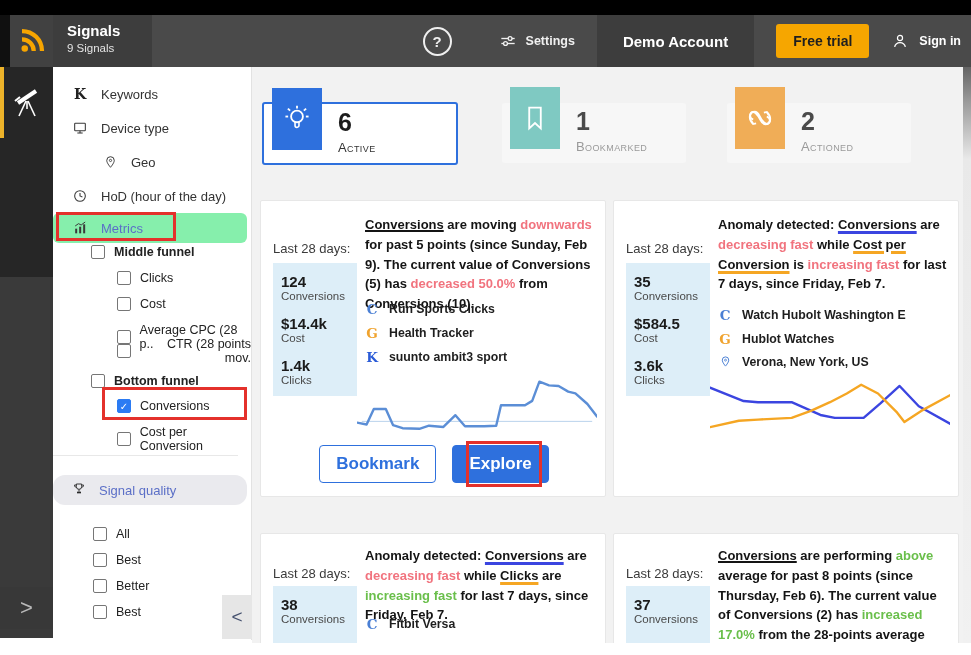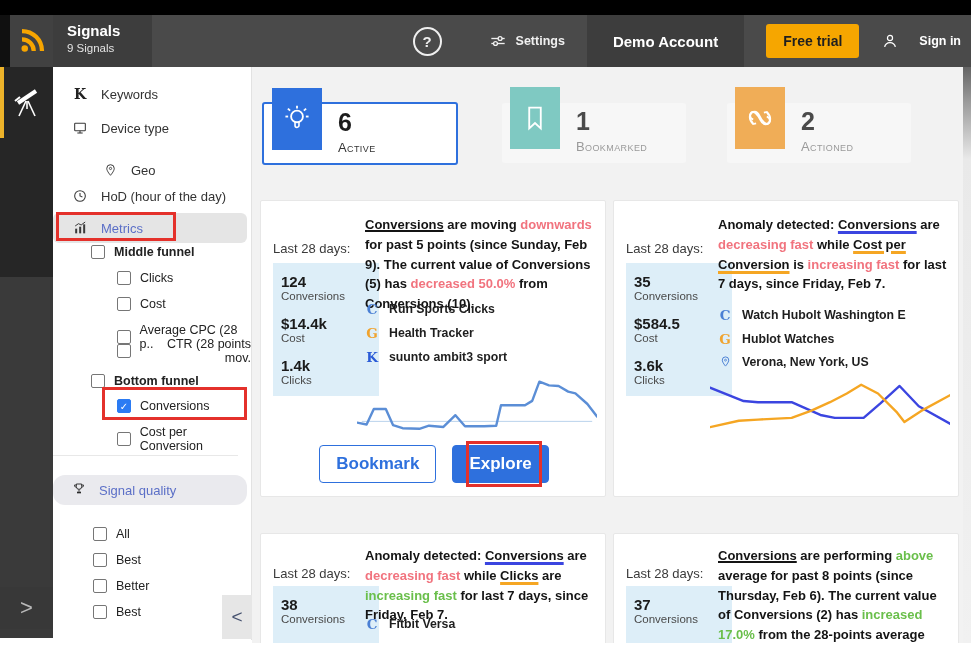--- a/index.html
+++ b/index.html
@@ -14,34 +14,34 @@
   .app-title{font-size:15px;font-weight:700;color:#fff;line-height:18px;}
   .app-sub{font-size:11.5px;color:#e3e3e3;margin-top:2px;}
   .hdr-right{position:absolute;right:0;top:0;height:52px;display:flex;align-items:center;}
   .help-circ{width:25px;height:25px;border:2px solid #efefef;border-radius:50%;color:#efefef;
              font-size:15px;font-weight:700;display:flex;align-items:center;justify-content:center;margin-right:46px;}
   .settings{display:flex;align-items:center;gap:8px;color:#f0f0f0;font-size:12.5px;font-weight:700;margin-right:22px;}
   .account-block{height:52px;background:#3d3d3d;display:flex;align-items:center;padding:0 26px;color:#fff;
                  font-size:15px;font-weight:700;margin-right:22px;}
   .free-trial{background:#f6a600;color:#1f1f1f;font-size:14px;font-weight:700;border:none;border-radius:3px;
               padding:9px 17px;margin-right:22px;cursor:pointer;}
-  .signin{display:flex;align-items:center;gap:20px;color:#fff;font-size:12.5px;font-weight:700;margin-right:10px;}
+  .signin{display:flex;align-items:center;gap:10px;color:#fff;font-size:12.5px;font-weight:700;margin-right:10px;}
   
   .rail{position:absolute;left:0;top:67px;width:53px;height:571px;background:#262626;}
   .rail-lower{position:absolute;left:0;top:210px;width:53px;height:361px;background:#3a3a3a;}
   .rail-accent{position:absolute;left:0;top:0;width:4px;height:71px;background:#edb32a;}
   .rail-telescope{position:absolute;left:10px;top:18px;}
   .rail-expand{position:absolute;left:0;top:520px;width:53px;height:42px;display:flex;align-items:center;justify-content:center;
                color:#b9b9b9;font-size:22px;cursor:pointer;background:#383838;}
   
   .sidebar{position:absolute;left:53px;top:67px;width:199px;height:573px;background:#fff;border-right:1px solid #e2e2e2;box-sizing:border-box;}
   .nav-row{position:absolute;left:0;width:194px;height:30px;display:flex;align-items:center;gap:12px;padding-left:18px;box-sizing:border-box;
            font-size:13px;color:#333;cursor:pointer;}
   .nav-row .navicon{width:18px;display:flex;justify-content:center;}
-  .nav-active{background:#e5e5e5;border-radius:6px;color:#5b6fc7;}
+  .nav-active{background:#86efac;border-radius:6px;color:#5b6fc7;}
   .k-letter{font-family:"DejaVu Serif",serif;font-weight:700;font-size:14px;color:#222;}
   .cb-row{position:absolute;display:flex;align-items:center;gap:9px;cursor:pointer;}
   .cb{width:14px;height:14px;border:1px solid #767676;border-radius:2px;background:#fff;box-sizing:border-box;
       display:flex;align-items:center;justify-content:center;font-size:10px;color:#fff;}
   .cb.checked{background:#2b7bf3;border-color:#2b7bf3;}
   .cb.checked::after{content:"✓";}
   .cb-label{font-size:12.5px;color:#222;}
   .cb-label.bold{font-weight:700;}
   .side-divider{position:absolute;left:0;top:388px;width:185px;height:1px;background:#e8e8e8;}
   .quality-pill{position:absolute;left:0;top:408px;width:194px;height:30px;background:#eaeaee;border-radius:12px;
@@ -55,21 +55,21 @@
   
   .stat-card{position:absolute;box-sizing:border-box;border-radius:3px;}
   .stat-icon{position:absolute;left:8px;top:-16px;width:50px;height:62px;display:flex;align-items:center;justify-content:center;}
   .stat-num{position:absolute;left:74px;top:4px;font-size:25px;font-weight:700;color:#1c1c1c;}
   .stat-label{position:absolute;left:74px;top:36px;font-size:13px;font-variant:small-caps;letter-spacing:.4px;color:#333;}
   .stat-muted .stat-num{color:#4a4a4a;}
   .stat-muted .stat-label{color:#9a9a9a;}
   
   .sig-card{position:absolute;width:346px;background:#fff;border:1px solid #e7e7e7;border-radius:2px;box-sizing:border-box;}
   .last28{position:absolute;left:12px;font-size:13px;color:#3a3a3a;}
-  .metric-panel{position:absolute;left:12px;width:106px;background:#ddeef8;padding:10px 8px;box-sizing:border-box;}
+  .metric-panel{position:absolute;left:12px;width:84px;background:#ddeef8;padding:10px 8px;box-sizing:border-box;}
   .m-val{font-size:15px;font-weight:700;color:#1b1b1b;}
   .m-lab{font-size:11.5px;color:#4a4a4a;margin-bottom:13px;}
   .m-lab:last-child{margin-bottom:0;}
   .insight{position:absolute;left:104px;top:14px;width:230px;margin:0;font-size:13px;line-height:1.52;font-weight:600;color:#141414;}
   .seg-n{}
   .seg-bu{font-weight:700;text-decoration:underline;text-decoration-thickness:1.5px;}
   .seg-bu-blue{font-weight:700;text-decoration:underline;text-decoration-color:#3b45e0;text-decoration-thickness:2.5px;}
   .seg-bu-orange{font-weight:700;text-decoration:underline;text-decoration-color:#f5a623;text-decoration-thickness:2.5px;}
   .seg-pink{color:#f1737e;}
   .seg-green{color:#6abf4b;}
@@ -156,21 +156,21 @@
     <div class="nav-row" style="top:46px;">
       <span class="navicon">
         <svg width="16" height="16" viewBox="0 0 24 24">
             <rect x="4" y="5" width="16" height="11" rx="1" stroke="#3a3a3a" stroke-width="1.6" fill="none"></rect>
             <line x1="12" y1="16" x2="12" y2="19.5" stroke="#3a3a3a" stroke-width="1.6"></line>
             <line x1="8" y1="19.5" x2="16" y2="19.5" stroke="#3a3a3a" stroke-width="1.6"></line>
           </svg>
       </span>
       <span>Device type</span>
     </div>
-    <div class="nav-row" style="top:88px;padding-left:48px;">
+    <div class="nav-row" style="top:80px;padding-left:48px;">
       <span class="navicon">
         <svg width="15" height="16" viewBox="0 0 24 24">
             <path d="M12 3.5 a6 6 0 0 1 6 6 c0 4.2 -6 11 -6 11 s-6 -6.8 -6 -11 a6 6 0 0 1 6 -6 z" stroke="#3a3a3a" stroke-width="1.6" fill="none"></path>
             <circle cx="12" cy="9.5" r="1.8" stroke="#3a3a3a" stroke-width="1.4" fill="none"></circle>
           </svg>
       </span>
       <span>Geo</span>
     </div>
     <div class="nav-row" style="top:114px;">
       <span class="navicon">

